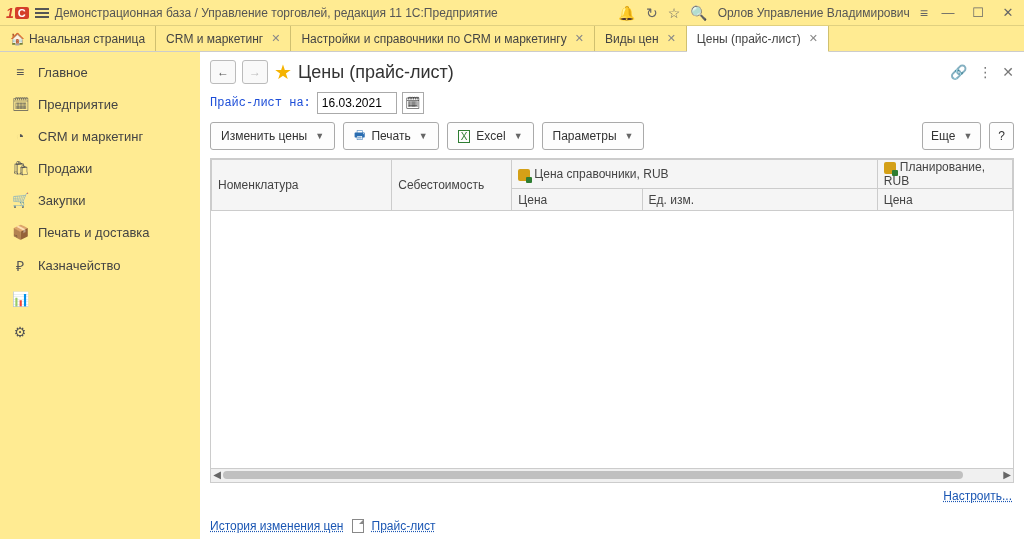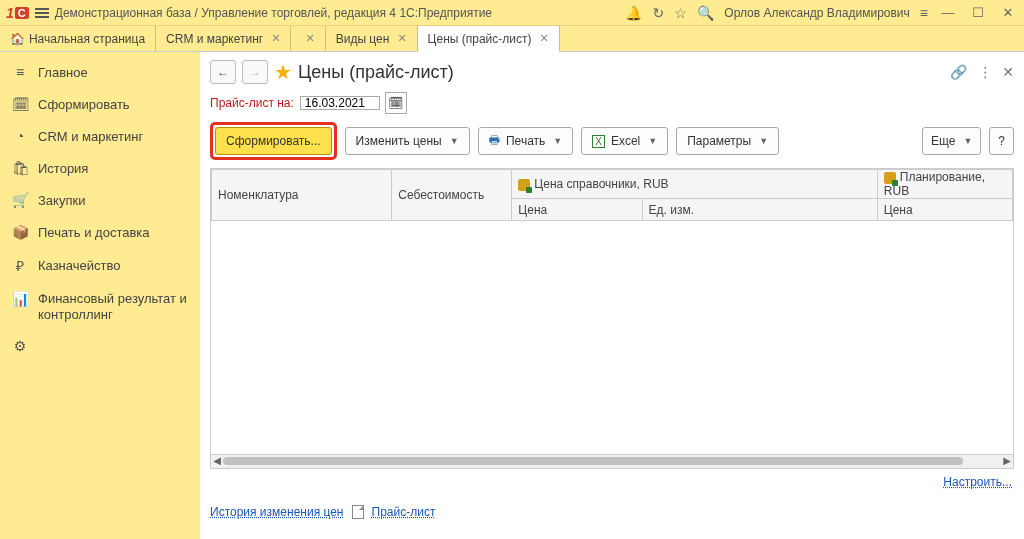--- a/index.html
+++ b/index.html
@@ -34,22 +34,22 @@
   .main { flex: 1; background: #fff; position: relative; display: flex; flex-direction: column; }
   .main-header { display: flex; align-items: center; padding: 8px 10px 4px 10px; gap: 6px; }
   .nav-btn { width: 26px; height: 24px; border: 1px solid #bbb; background: #f9f9f9; display: inline-flex; align-items: center; justify-content: center; color: #555; cursor: pointer; font-size: 12px; border-radius: 3px; }
   .nav-btn.disabled { color: #bbb; }
   .star { color: #f5b301; font-size: 20px; }
   .page-title { font-size: 18px; color: #333; }
   .main-header-right { margin-left: auto; display: flex; gap: 10px; align-items: center; }
   .hdr-icon { color: #777; font-size: 14px; cursor: pointer; }
 
   .filter-row { display: flex; align-items: center; padding: 4px 10px 8px 10px; gap: 6px; }
-  .filter-label { color: #b91c1c; }
-  .date-input { height: 14px; border: 1px solid #aaa; padding: 0 4px; width: 80px; font-size: 12px; }
+  .filter-label { color: #1d4ed8; font-family: Liberation Mono, monospace; }
+  .date-input { height: 22px; border: 1px solid #aaa; padding: 0 4px; width: 80px; font-size: 12px; }
   .date-picker { width: 22px; height: 22px; border: 1px solid #aaa; display: inline-flex; align-items: center; justify-content: center; cursor: pointer; margin-left: -1px; }
 
   .toolbar { display: flex; align-items: center; padding: 0 10px 8px 10px; gap: 8px; flex-wrap: wrap; }
   .btn { height: 28px; border: 1px solid #aaa; background: #fdfdfd; border-radius: 3px; display: inline-flex; align-items: center; padding: 0 10px; gap: 6px; color: #333; font-size: 12px; cursor: pointer; }
   .btn .caret { font-size: 9px; color: #666; margin-left: 2px; }
   .btn.highlight { background: #ffe04d; border: 1px solid #b59300; }
   .btn-wrap-red { border: 3px solid #e53020; border-radius: 5px; padding: 2px; display: inline-block; }
   .toolbar-right { margin-left: auto; display: flex; gap: 8px; }
   .btn.small { padding: 8px 8px; }
   .icon-print { color: #2a6db1; }
@@ -65,63 +65,64 @@
   .table-body-empty { flex: 1; }
   .hscroll { height: 14px; background: #f0f0f0; border-top: 1px solid #ccc; position: relative; }
   .hscroll-thumb { position: absolute; left: 12px; top: 2px; height: 8px; width: 740px; background: #c0c0c0; border-radius: 4px; }
   .hscroll-arrow { position: absolute; top: 0; width: 12px; height: 12px; color: #666; font-size: 10px; text-align: center; }
   .hscroll-arrow.left { left: 0; }
   .hscroll-arrow.right { right: 0; }
 
   .bottom-links { text-align: right; padding: 6px 12px; }
   .bottom-links a, .footer-links .lnk { color: #1a56b3; text-decoration: underline dotted; cursor: pointer; font-size: 12px; }
 
-  .footer-links { padding: 10px 10px 20px 10px; display: flex; align-items: flex-end; gap: 8px; }
+  .footer-links { padding: 10px 10px 6px 10px; display: flex; align-items: flex-end; gap: 8px; }
   .footer-links .doc-icon { width: 12px; height: 14px; border: 1px solid #888; display: inline-block; position: relative; }
   .footer-links .doc-icon::after { content: ""; position: absolute; right: 0; top: 0; border-left: 4px solid #fff; border-bottom: 4px solid #888; width: 0; height: 0; }
 
   .hamburger { display: inline-flex; flex-direction: column; gap: 2px; cursor: pointer; }
   .hamburger span { width: 14px; height: 2px; background: #555; }
 </style>
 </head>
 <body>
 
 <div class="topbar">
   <div class="top-left">
     <div class="logo-1c">1<span>С</span></div>
     <div class="hamburger">
         <span></span>
         <span></span>
         <span></span>
       </div>
-    <div class="top-title">Демонстрационная база / Управление торговлей, редакция 4 1С:Предприятие</div>
+    <div class="top-title">Демонстрационная база / Управление торговлей, редакция 11 1С:Предприятие</div>
   </div>
   <div class="top-right">
     <span class="top-icon">🔔</span>
     <span class="top-icon">↻</span>
     <span class="top-icon">☆</span>
     <span class="top-icon">🔍</span>
-    <span class="user-name">Орлов Александр Владимирович</span>
+    <span class="user-name">Орлов Управление Владимирович</span>
     <span class="top-icon">≡</span>
     <span class="window-btn">—</span>
     <span class="window-btn">☐</span>
     <span class="window-btn">✕</span>
   </div>
 </div>
 
 <div class="tabsrow">
   <div class="tab">
     <span class="tab-home-icon">🏠</span>
     <span>Начальная страница</span>
   </div>
   <div class="tab">
     <span>CRM и маркетинг</span>
     <span class="close-x">✕</span>
   </div>
   <div class="tab">
+    <span>Настройки и справочники по CRM и маркетингу</span>
     <span class="close-x">✕</span>
   </div>
   <div class="tab">
     <span>Виды цен</span>
     <span class="close-x">✕</span>
   </div>
   <div class="tab active">
     <span>Цены (прайс-лист)</span>
     <span class="close-x">✕</span>
   </div>
@@ -129,45 +130,44 @@
 
 <div class="body">
 
   <div class="sidebar">
     <div class="side-item">
       <span class="side-icon">≡</span>
       <span>Главное</span>
     </div>
     <div class="side-item">
       <span class="side-icon">🗓</span>
-      <span>Сформировать</span>
+      <span>Предприятие</span>
     </div>
     <div class="side-item">
       <span class="side-icon">◔</span>
       <span>CRM и маркетинг</span>
     </div>
     <div class="side-item">
       <span class="side-icon">🛍</span>
-      <span>История</span>
+      <span>Продажи</span>
     </div>
     <div class="side-item">
       <span class="side-icon">🛒</span>
       <span>Закупки</span>
     </div>
     <div class="side-item">
       <span class="side-icon">📦</span>
       <span>Печать и доставка</span>
     </div>
     <div class="side-item">
       <span class="side-icon">₽</span>
       <span>Казначейство</span>
     </div>
     <div class="side-item multiline">
       <span class="side-icon">📊</span>
-      <span>Финансовый результат и контроллинг</span>
     </div>
     <div class="side-item">
       <span class="side-icon">⚙</span>
     </div>
   </div>
 
   <div class="main">
 
     <div class="main-header">
       <div class="nav-btn">←</div>
@@ -181,25 +181,20 @@
       </div>
     </div>
 
     <div class="filter-row">
       <span class="filter-label">Прайс-лист на:</span>
       <input class="date-input" value="16.03.2021" style="">
       <div class="date-picker">🗓</div>
     </div>
 
     <div class="toolbar">
-      <span class="btn-wrap-red">
-        <button class="btn highlight">
-          <span>Сформировать...</span>
-        </button>
-      </span>
       <button class="btn">
         <span>Изменить цены</span>
         <span class="caret">▼</span>
       </button>
       <button class="btn">
         <span class="icon-print">🖶</span>
         <span>Печать</span>
         <span class="caret">▼</span>
       </button>
       <button class="btn">

